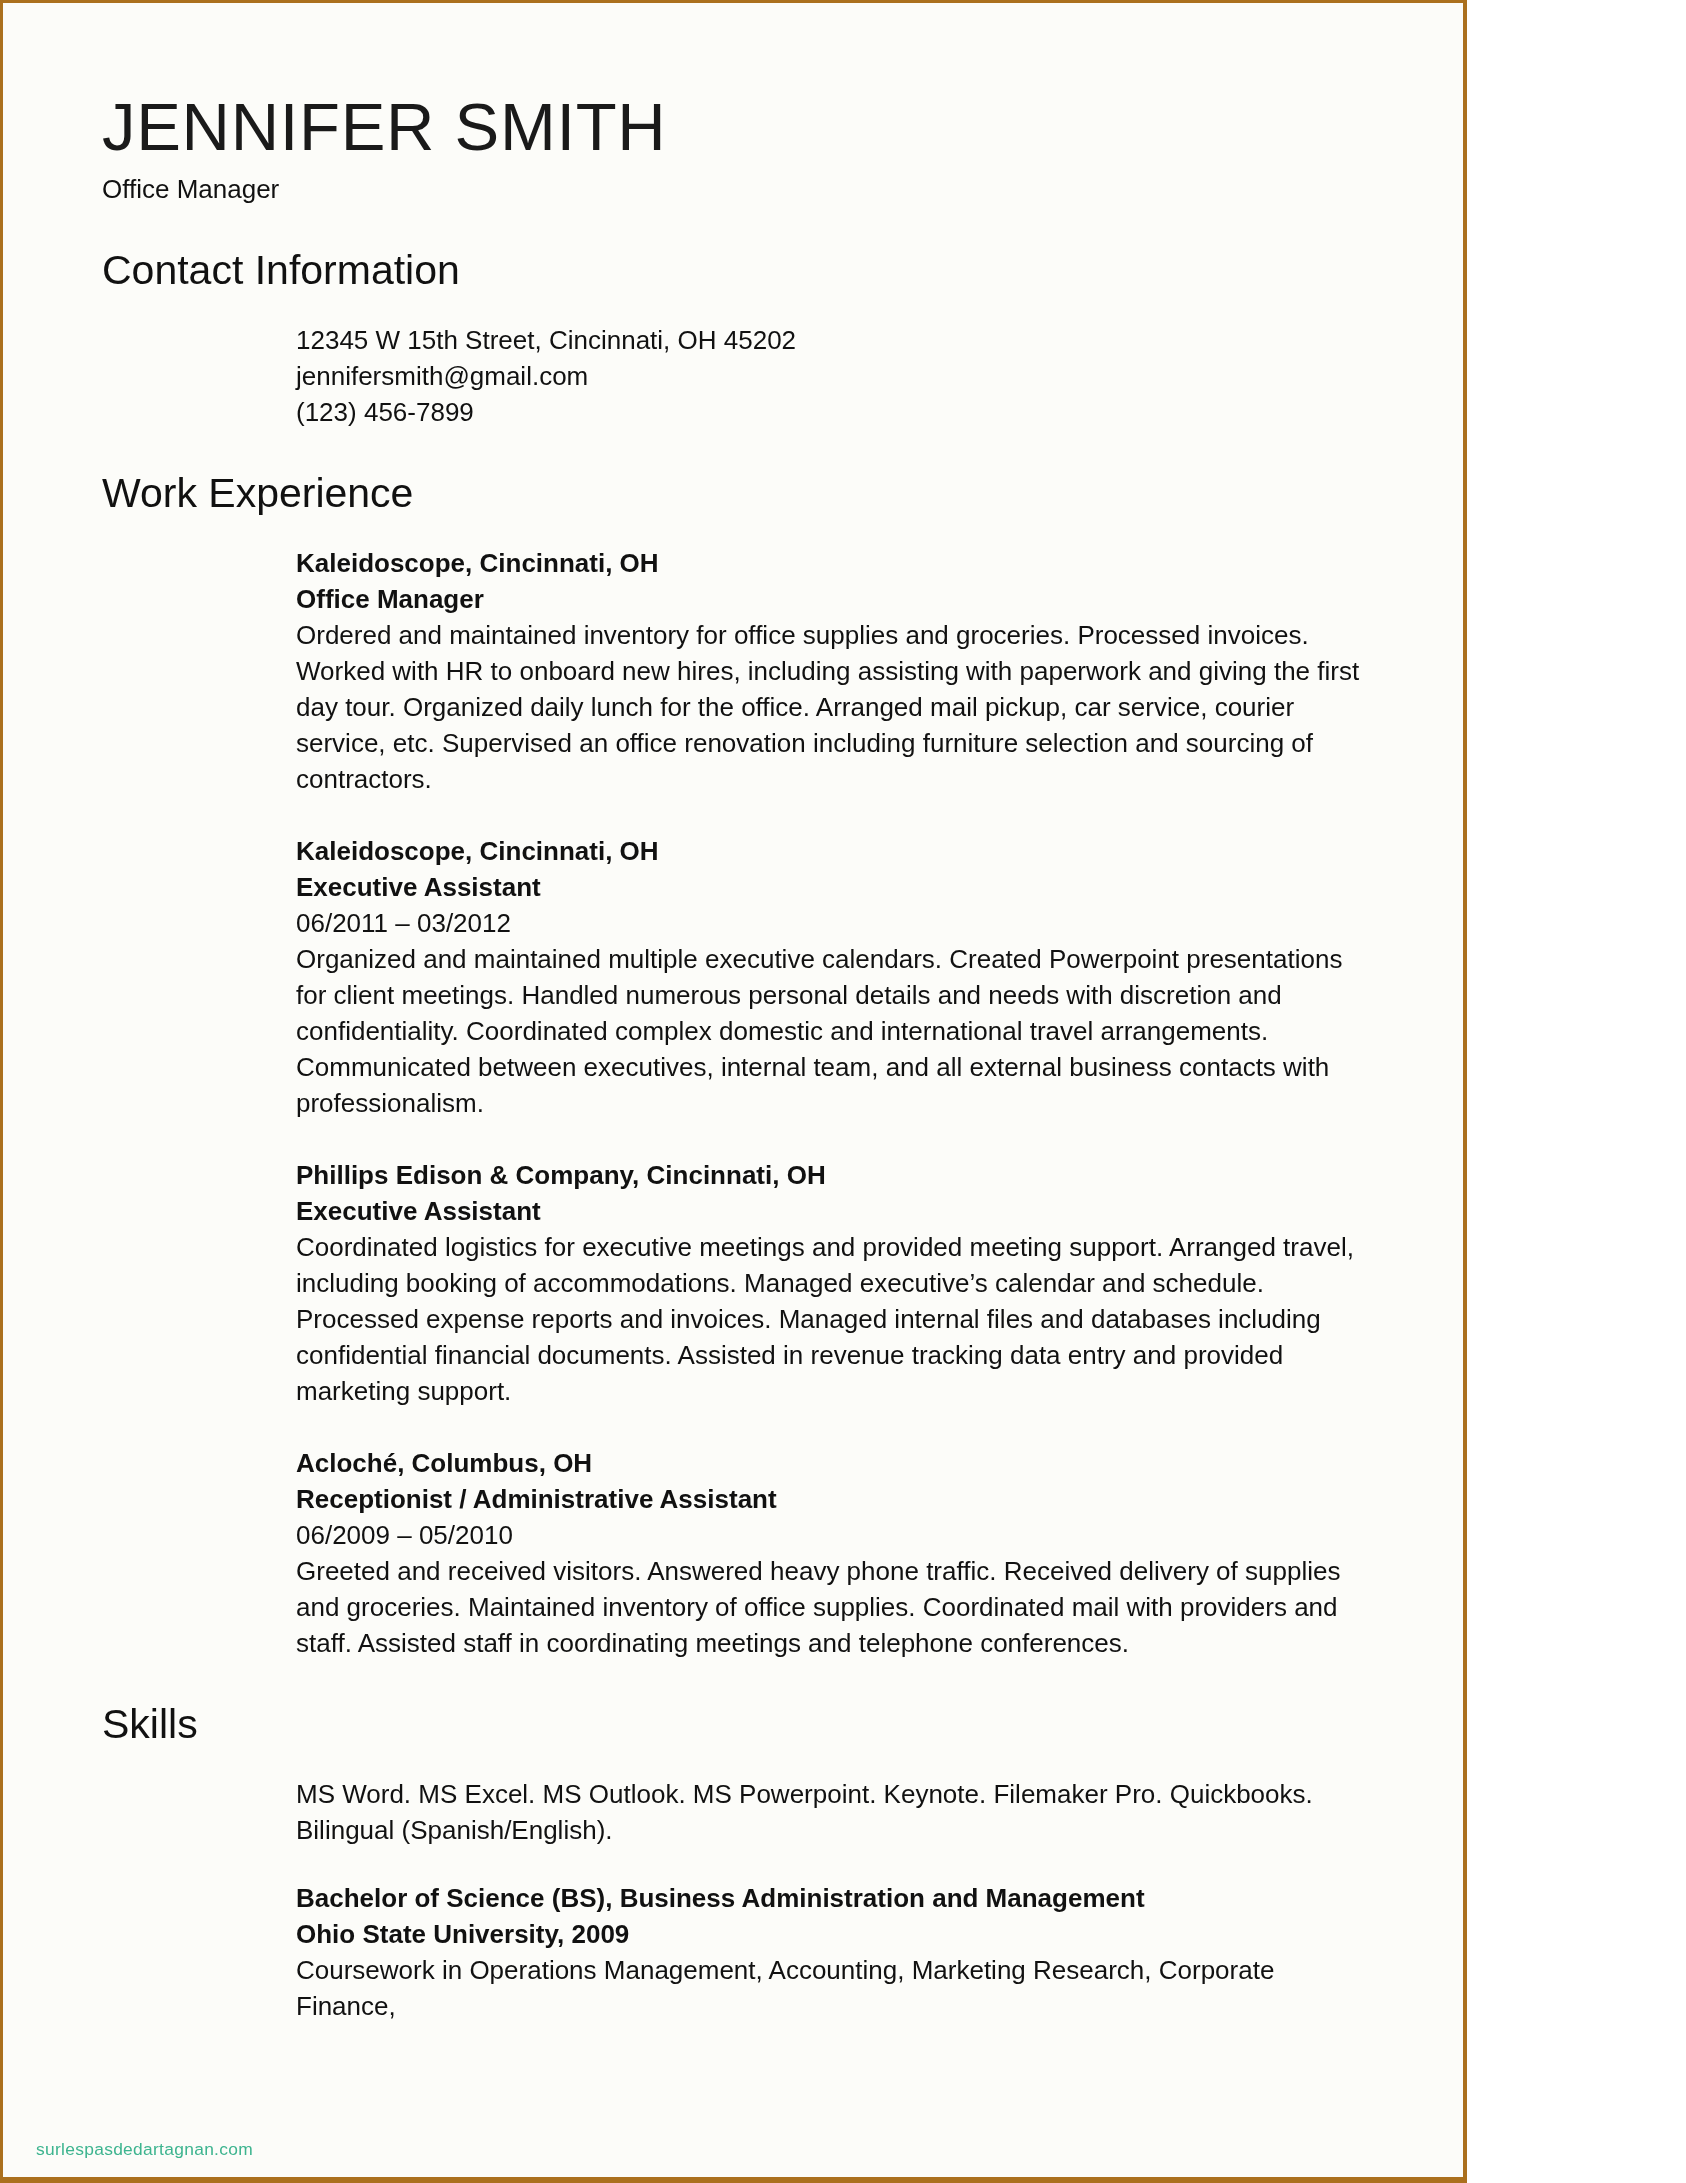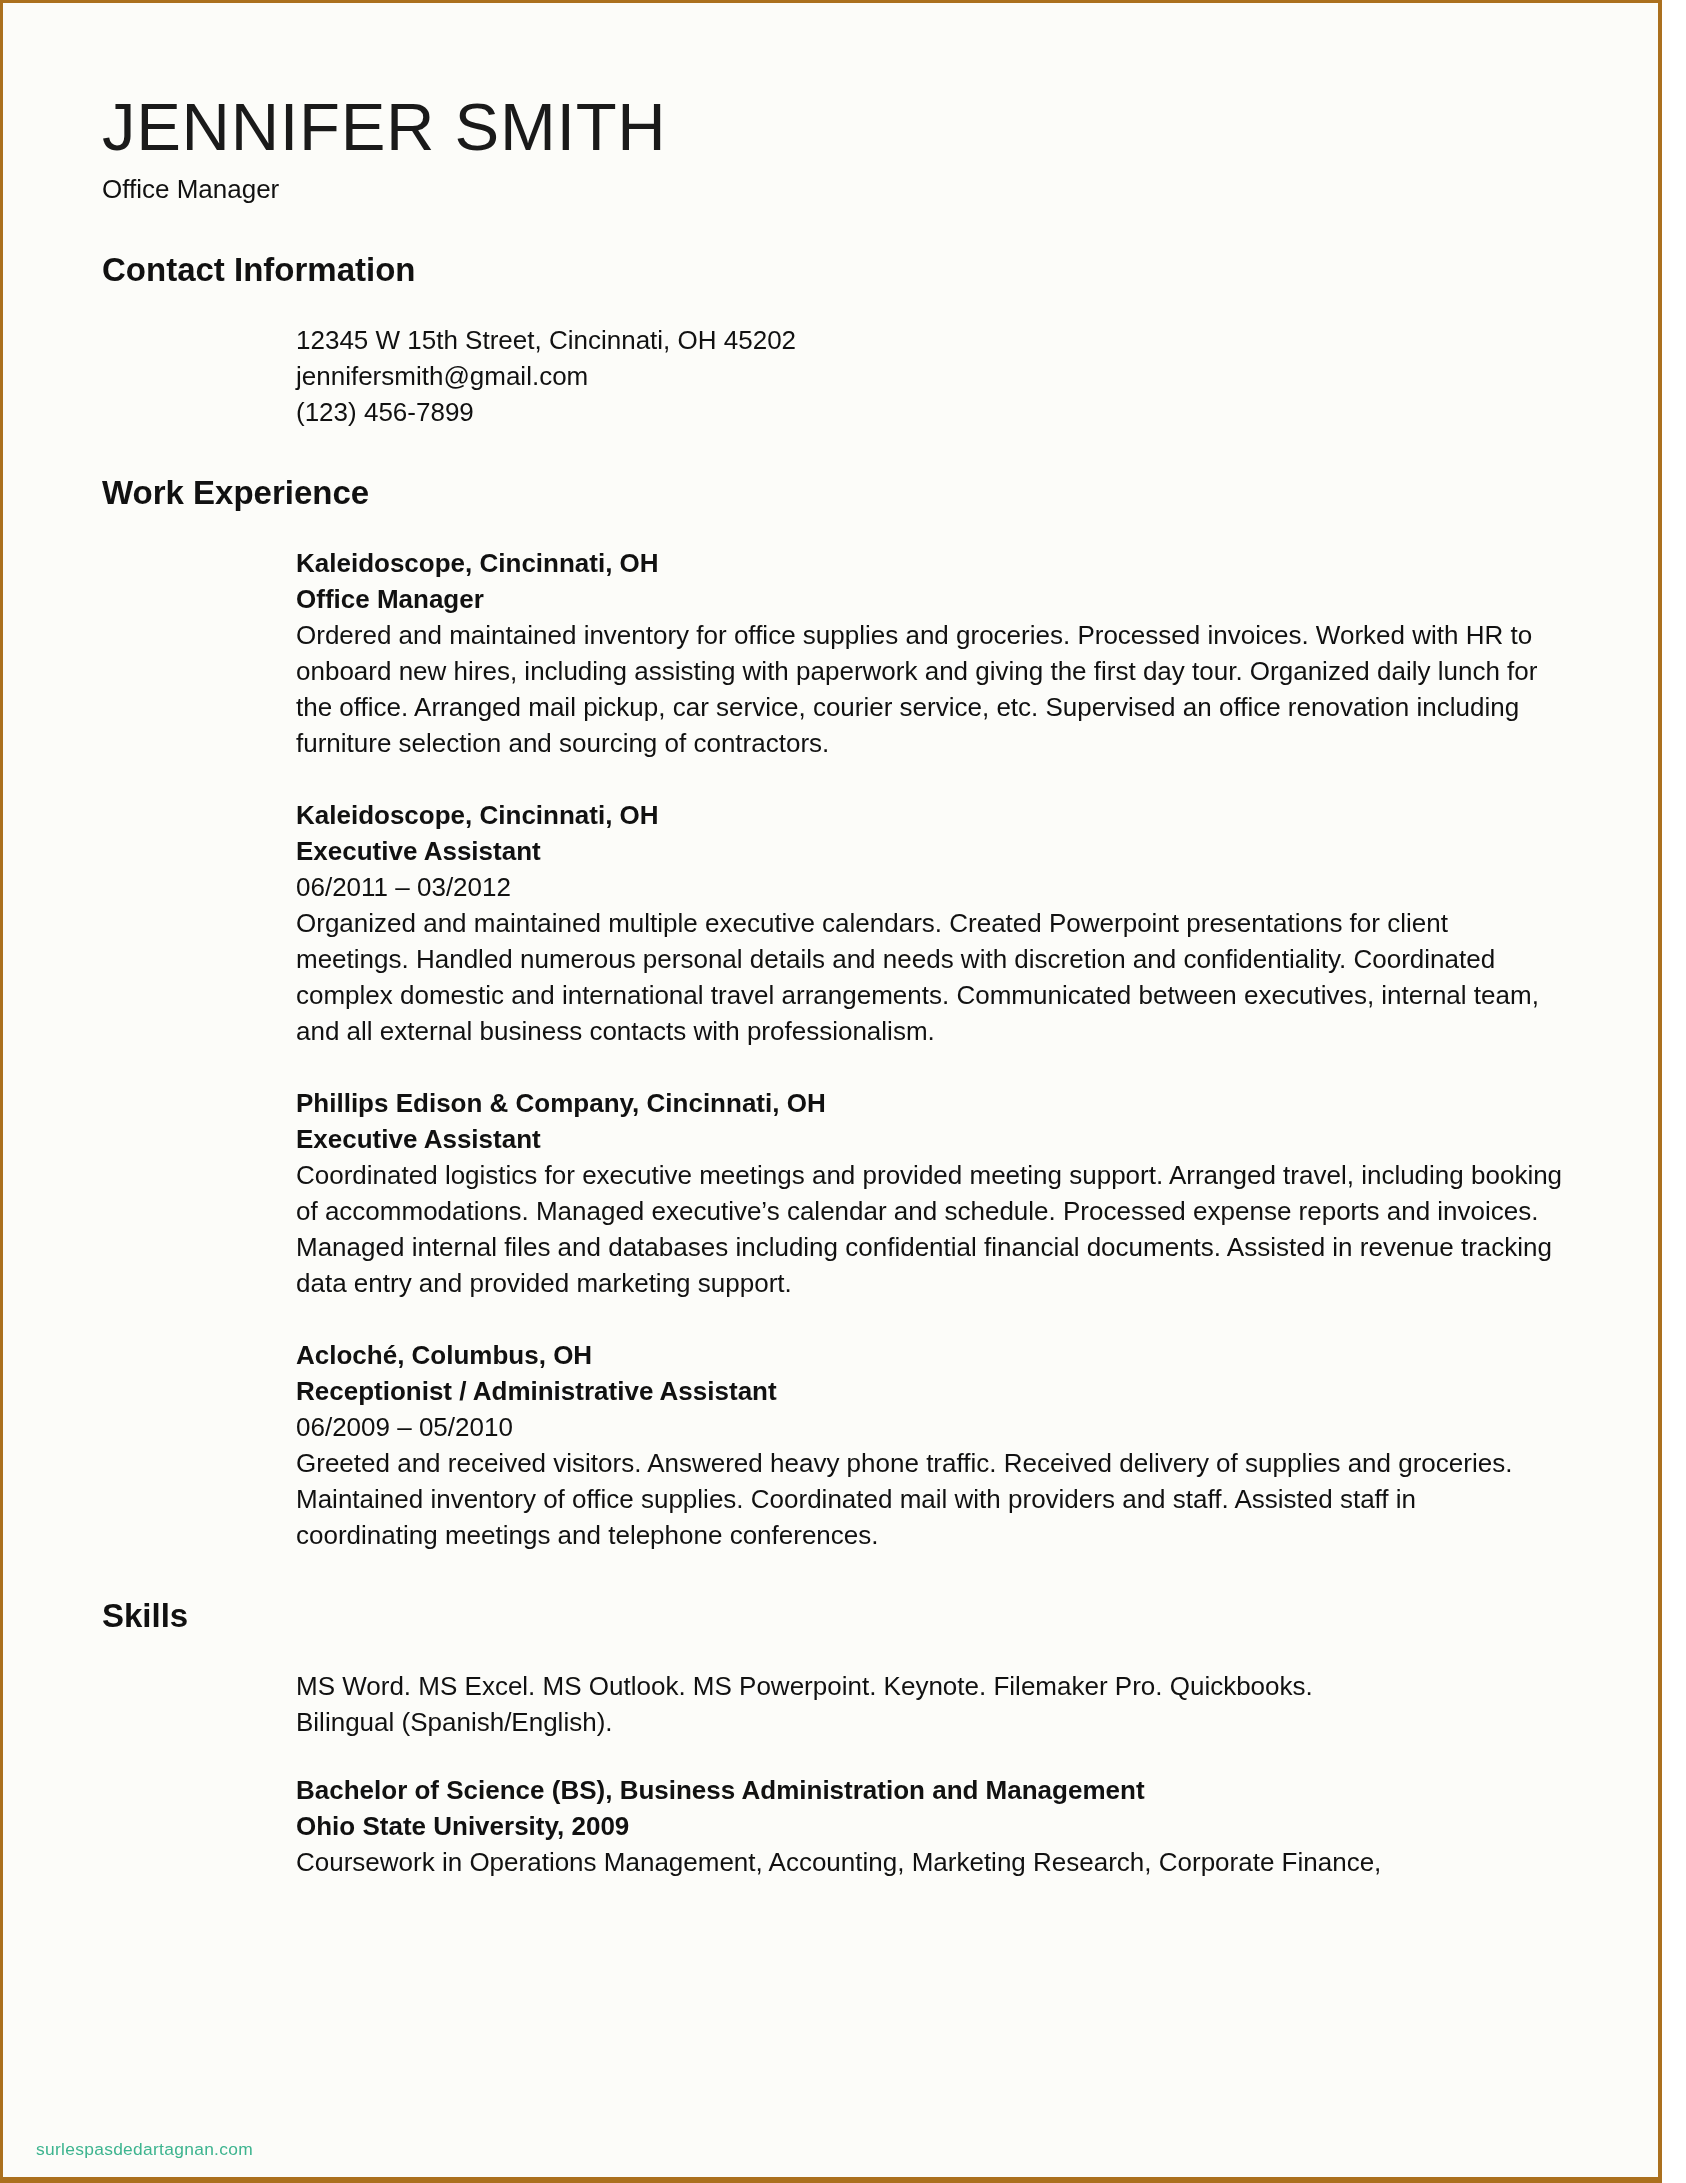--- a/index.html
+++ b/index.html
@@ -1,21 +1,21 @@
 <!DOCTYPE html>
 <html style="font-size:11px"><head>
 <meta charset="utf-8">
 <style>
   * { margin: 0; padding: 0; box-sizing: border-box; }
   html, body { background: #ffffff; }
   body { font-family: "Liberation Sans", sans-serif; }
 
   .page {
     position: relative;
-    width: 1662px;
+    width: 1467px;
     height: 2183px;
     background: #fcfcf9;
     border-style: solid;
     border-color: #ab701e;
     border-width: 3.5px 4.2px 6.3px 3.5px;
     color: #111111;
     overflow: hidden;
   }
 
   .content { padding: 89px 91px 0 99px; }
@@ -28,23 +28,23 @@
     color: #1a1a1a;
   }
 
   .subtitle {
     font-size: 26px;
     line-height: 36px;
     margin-top: 8.4px;
   }
 
   .section-heading {
-    font-size: 33px;
+    font-size: 41px;
     line-height: 40px;
-    font-weight: 700;
+    font-weight: 400;
     margin-top: 43px;
   }
 
   .indent {
     margin-left: 194px;
     margin-top: 32px;
     max-width: 1267px;
     font-size: 26px;
     line-height: 36px;
   }

